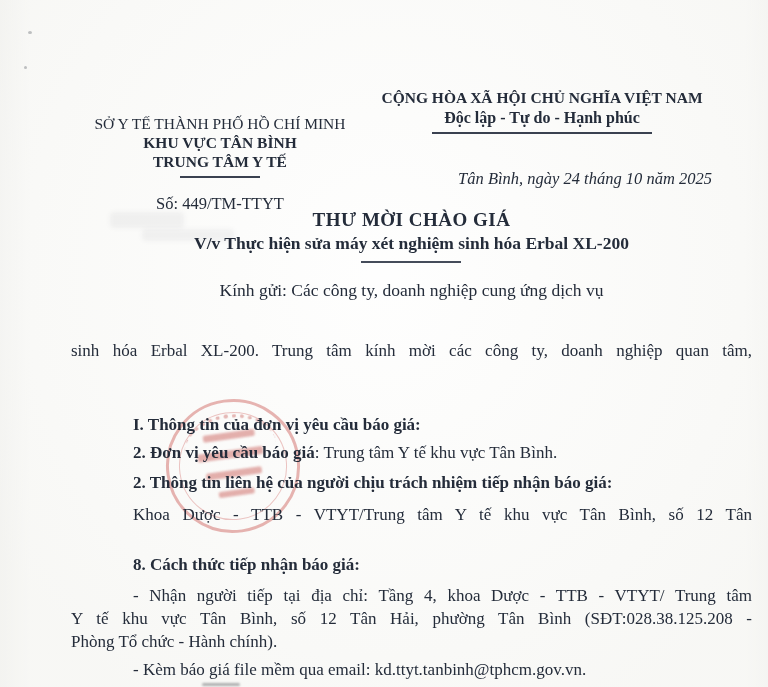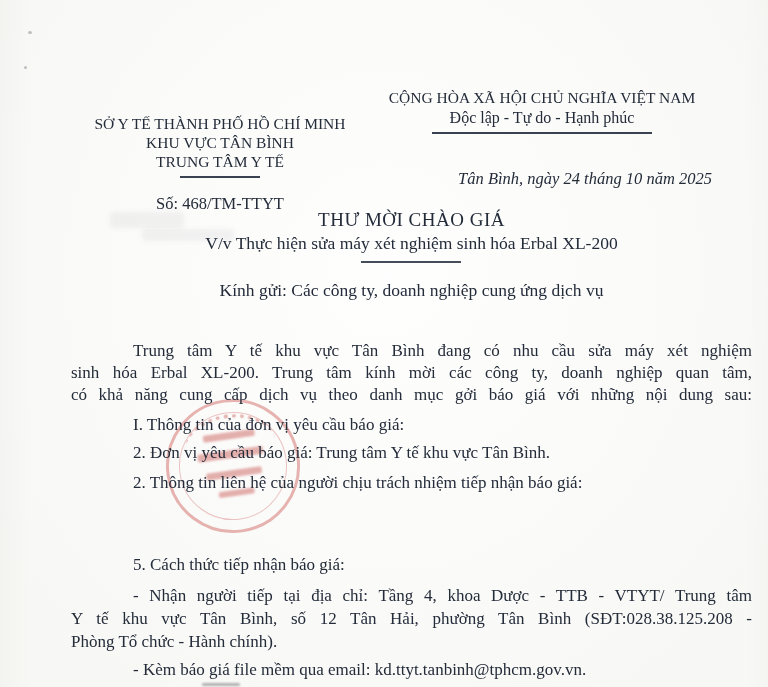--- a/index.html
+++ b/index.html
@@ -10,21 +10,21 @@
     color:#242c3a;
   }
   .page-bg{
     position:absolute;inset:0;
     background:
       radial-gradient(ellipse at 50% 40%, rgba(255,255,255,.8) 0%, rgba(244,244,241,.5) 85%),
       linear-gradient(90deg, rgba(225,225,222,.35) 0%, rgba(255,255,255,0) 4%, rgba(255,255,255,0) 97%, rgba(232,232,229,.3) 100%);
   }
   .abs{position:absolute;}
   .center{text-align:center;}
-  .b{font-weight:normal;}
+  .b{font-weight:bold;}
   .i{font-style:italic;text-align:right;}
 
   
   .org-col{left:25px;top:86px;width:390px;line-height:19px;font-size:15.5px;margin-top:28px;}
   .nat-col{left:372px;top:88px;width:340px;font-size:15.5px;}
   .nat-line1{line-height:19px;}
   .nat-line2{line-height:22px;font-size:16px;}
   .rule{background:#3a4150;height:2px;margin:5px auto 0 auto;}
   .rule-org{width:80px;}
   .rule-nat{width:220px;margin-top:3px;}
@@ -85,58 +85,57 @@
   <div class="stamp-mark sm2"></div>
   <div class="stamp-mark sm3"></div>
   <div class="stamp-mark sm4"></div>
 </div>
 
 <div class="abs org-col center">
   <div>SỞ Y TẾ THÀNH PHỐ HỒ CHÍ MINH</div>
   <div class="b">KHU VỰC TÂN BÌNH</div>
   <div class="b">TRUNG TÂM Y TẾ</div>
   <div class="rule rule-org"></div>
-  <div class="ref-line">Số: 468/TM-TTYT</div>
+  <div class="ref-line">Số: 449/TM-TTYT</div>
 </div>
 
 <div class="abs nat-col center">
   <div class="b nat-line1">CỘNG HÒA XÃ HỘI CHỦ NGHĨA VIỆT NAM</div>
   <div class="b nat-line2">Độc lập - Tự do - Hạnh phúc</div>
   <div class="rule rule-nat"></div>
   <div class="i date-line">Tân Bình, ngày 24 tháng 10 năm 2025</div>
 </div>
 
 <div class="abs title center b">THƯ MỜI CHÀO GIÁ</div>
 <div class="abs subject center b">V/v Thực hiện sửa máy xét nghiệm sinh hóa Erbal XL-200</div>
 <div class="abs rule-subject"></div>
 <div class="abs salutation center">Kính gửi: Các công ty, doanh nghiệp cung ứng dịch vụ</div>
 
 <div class="abs bodyblk p1">
-  <div class="just ind">Trung tâm Y tế khu vực Tân Bình đang có nhu cầu sửa máy xét nghiệm</div>
   <div class="just">sinh hóa Erbal XL-200. Trung tâm kính mời các công ty, doanh nghiệp quan tâm,</div>
-  <div class="just">có khả năng cung cấp dịch vụ theo danh mục gởi báo giá với những nội dung sau:</div>
 </div>
 
 <div class="abs bodyblk h-i">
   <div class="ind b">I. Thông tin của đơn vị yêu cầu báo giá:</div>
 </div>
 
 <div class="abs bodyblk item1">
   <div class="ind"><span class="b">2. Đơn vị yêu cầu báo giá</span><span>: Trung tâm Y tế khu vực Tân Bình.</span></div>
 </div>
 
 <div class="abs bodyblk h-2">
   <div class="ind b">2. Thông tin liên hệ của người chịu trách nhiệm tiếp nhận báo giá:</div>
 </div>
 
 <div class="abs bodyblk contact">
+  <div class="just ind">Khoa Dược - TTB - VTYT/Trung tâm Y tế khu vực Tân Bình, số 12 Tân</div>
 </div>
 
 <div class="abs bodyblk h-3">
-  <div class="ind b">5. Cách thức tiếp nhận báo giá:</div>
+  <div class="ind b">8. Cách thức tiếp nhận báo giá:</div>
 </div>
 
 <div class="abs bodyblk bullet1">
   <div class="just ind">- Nhận người tiếp tại địa chỉ: Tầng 4, khoa Dược - TTB - VTYT/ Trung tâm</div>
   <div class="just">Y tế khu vực Tân Bình, số 12 Tân Hải, phường Tân Bình (SĐT:028.38.125.208 -</div>
   <div>Phòng Tổ chức - Hành chính).</div>
 </div>
 
 <div class="abs bodyblk bullet2">
   <div class="ind">- Kèm báo giá file mềm qua email: kd.ttyt.tanbinh@tphcm.gov.vn.</div>

